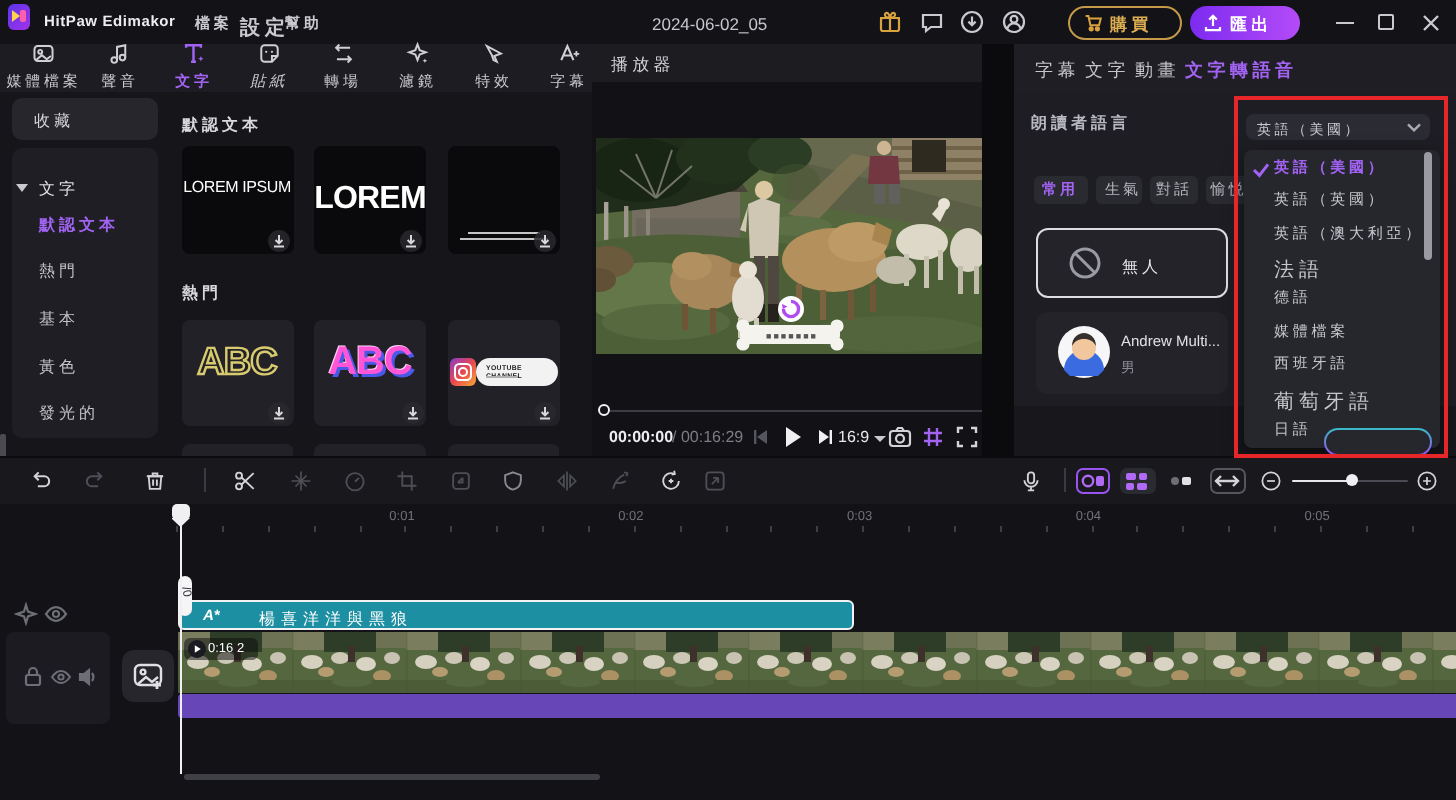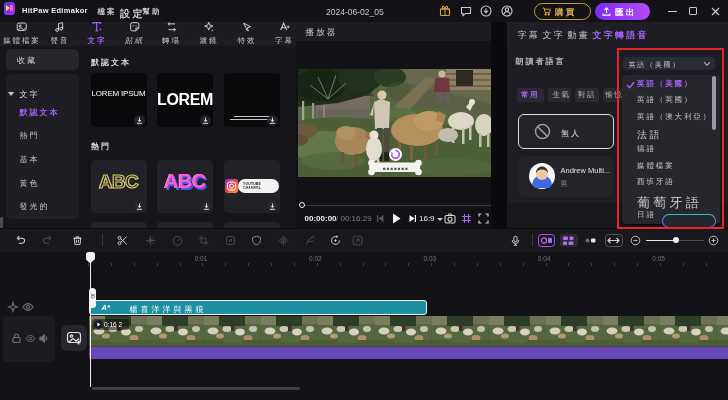--- a/index.html
+++ b/index.html
@@ -239,21 +239,21 @@
     <div class="ab" style="left: 68px; top: 65.5px; width: 24px; height: 14.5px; background: rgb(42, 42, 49); border-radius: 3px; text-align: center; line-height: 14.5px; font-size: 7.5px; letter-spacing: 0.2em; color: rgb(181, 181, 188);">對話</div>
     <div class="ab" style="left: 96px; top: 65.5px; width: 22.5px; height: 14.5px; background: rgb(42, 42, 49); border-radius: 3px; text-align: center; line-height: 14.5px; font-size: 7.5px; letter-spacing: 0.2em; color: rgb(181, 181, 188);">愉悦</div>
     <div class="ab" style="left: 114.5px; top: 52.5px; width: 98px; height: 149px; background: rgb(38, 38, 45); border-radius: 4px; box-shadow: rgba(0, 0, 0, 0.5) 0px 4px 10px; z-index: 10;">
       <div class="ab cj" style="left: 15.5px; top: 4.3px; font-size: 7.5px; color: rgb(162, 99, 242); font-weight: 700;">英語（美國）</div>
       <div class="ab cj" style="left: 15.5px; top: 20.7px; font-size: 7.5px; color: rgb(197, 197, 203);">英語（英國）</div>
       <div class="ab cj" style="left: 15.5px; top: 37.1px; font-size: 7.5px; color: rgb(197, 197, 203);">英語（澳大利亞）</div>
       <div class="ab cj" style="left: 15.5px; top: 53.5px; font-size: 10px; color: rgb(197, 197, 203);">法語</div>
       <div class="ab cj" style="left: 15.5px; top: 69.9px; font-size: 7.5px; color: rgb(197, 197, 203);">德語</div>
       <div class="ab cj" style="left: 15.5px; top: 86.3px; font-size: 7.5px; color: rgb(197, 197, 203);">媒體檔案</div>
       <div class="ab cj" style="left: 15.5px; top: 102.7px; font-size: 7.5px; color: rgb(197, 197, 203);">西班牙語</div>
-      <div class="ab cj" style="left: 15.5px; top: 119.1px; font-size: 13px; color: rgb(197, 197, 203);">葡萄牙語</div>
+      <div class="ab cj" style="left: 15.5px; top: 119.1px; font-size: 10px; color: rgb(197, 197, 203);">葡萄牙語</div>
       <div class="ab cj" style="left: 15.5px; top: 135.5px; font-size: 7.5px; color: rgb(197, 197, 203);">日語</div>
       <svg class="ab" style="left:4.5px;top:6.5px" width="9" height="8" viewBox="0 0 9 8" fill="none" stroke="#a263f2" stroke-width="1.5">
         <path d="M1 4l2.7 2.7L8 1.2"></path>
       </svg>
       <div class="ab" style="left:90px;top:1.5px;width:4px;height:54px;background:#9a9aa2;border-radius:2px"></div>
     </div>
   </div>
 
 <div class="ab" style="left:0;top:229px;width:728px;height:23px;background:#18181d"></div>
 <div id="tbar"></div>

